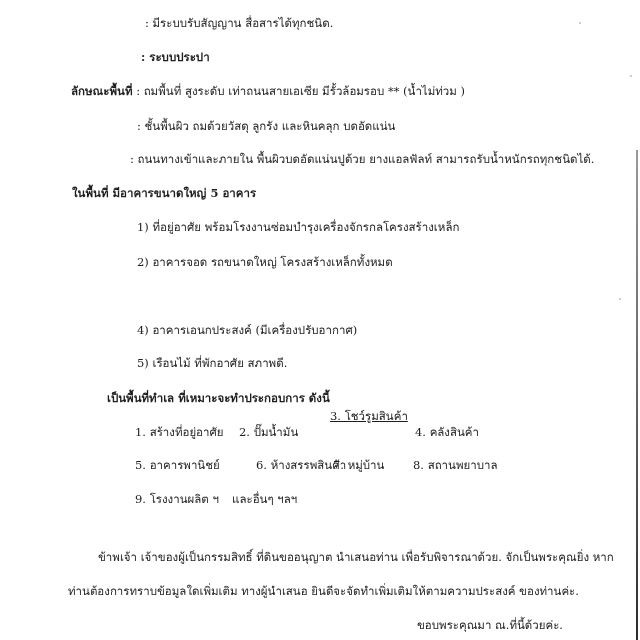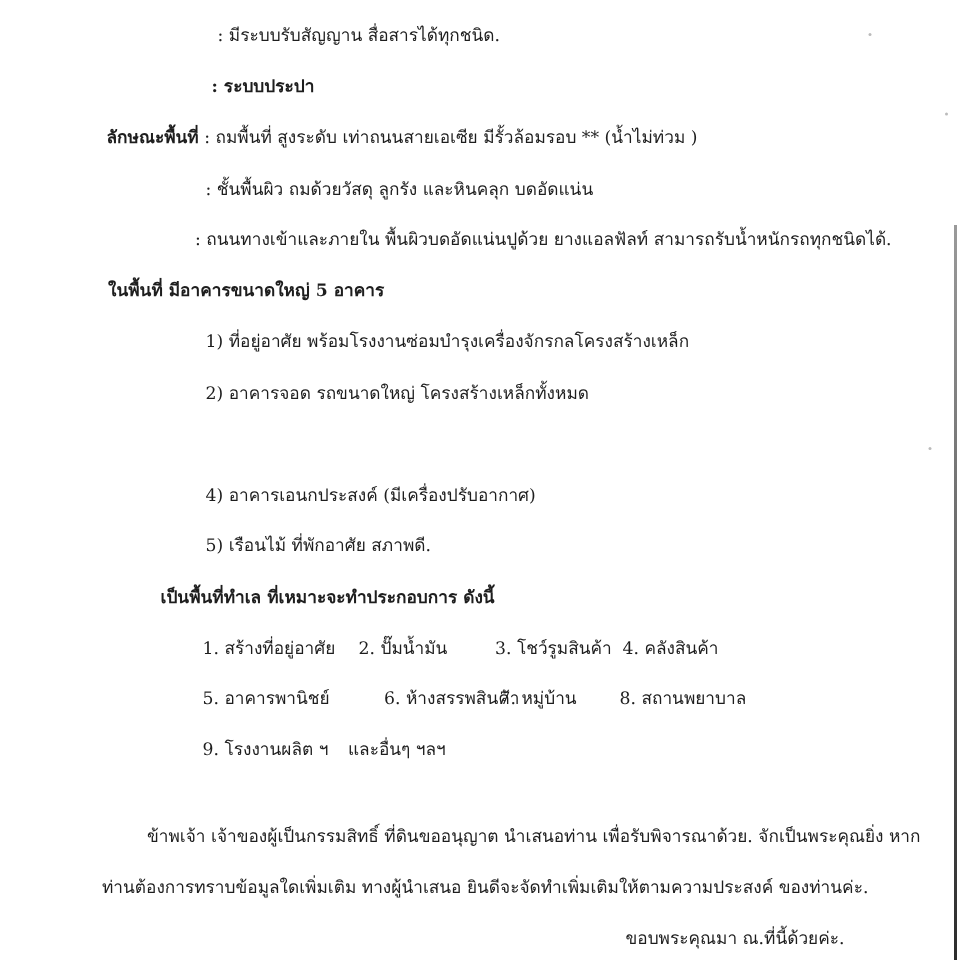--- a/index.html
+++ b/index.html
@@ -39,21 +39,21 @@
   <div class="line head" style="left:72px;top:185px;">ในพื้นที่ มีอาคารขนาดใหญ่ 5 อาคาร</div>
   <div class="line" style="left:137px;top:219px;">1)  ที่อยู่อาศัย พร้อมโรงงานซ่อมบำรุงเครื่องจักรกลโครงสร้างเหล็ก</div>
   <div class="line" style="left:137px;top:254px;">2)  อาคารจอด รถขนาดใหญ่ โครงสร้างเหล็กทั้งหมด</div>
   <div class="line" style="left:137px;top:322px;">4)  อาคารเอนกประสงค์ (มีเครื่องปรับอากาศ)</div>
   <div class="line" style="left:137px;top:355px;">5)  เรือนไม้ ที่พักอาศัย สภาพดี.</div>
 
   <div class="line head" style="left:71px;top:390px;margin-left:36px;">เป็นพื้นที่ทำเล ที่เหมาะจะทำประกอบการ ดังนี้</div>
 
   <div class="line" style="left:135px;top:424px;">1. สร้างที่อยู่อาศัย</div>
   <div class="line" style="left:239px;top:424px;">2. ปั๊มน้ำมัน</div>
-  <div class="line" style="left:330px;top:424px;">3. โชว์รูมสินค้า</div>
+  <div class="line" style="left:330px;top:408px;text-decoration:underline;">3. โชว์รูมสินค้า</div>
   <div class="line" style="left:415px;top:424px;">4. คลังสินค้า</div>
 
   <div class="line" style="left:135px;top:457px;">5. อาคารพานิชย์</div>
   <div class="line" style="left:236px;top:457px;margin-left:20px;">6. ห้างสรรพสินค้า</div>
   <div class="line" style="left:333px;top:457px;">7. หมู่บ้าน</div>
   <div class="line" style="left:413px;top:457px;">8. สถานพยาบาล</div>
 
   <div class="line" style="left:135px;top:491px;">9. โรงงานผลิต ฯ</div>
   <div class="line" style="left:232px;top:491px;">และอื่นๆ ฯลฯ</div>
 

